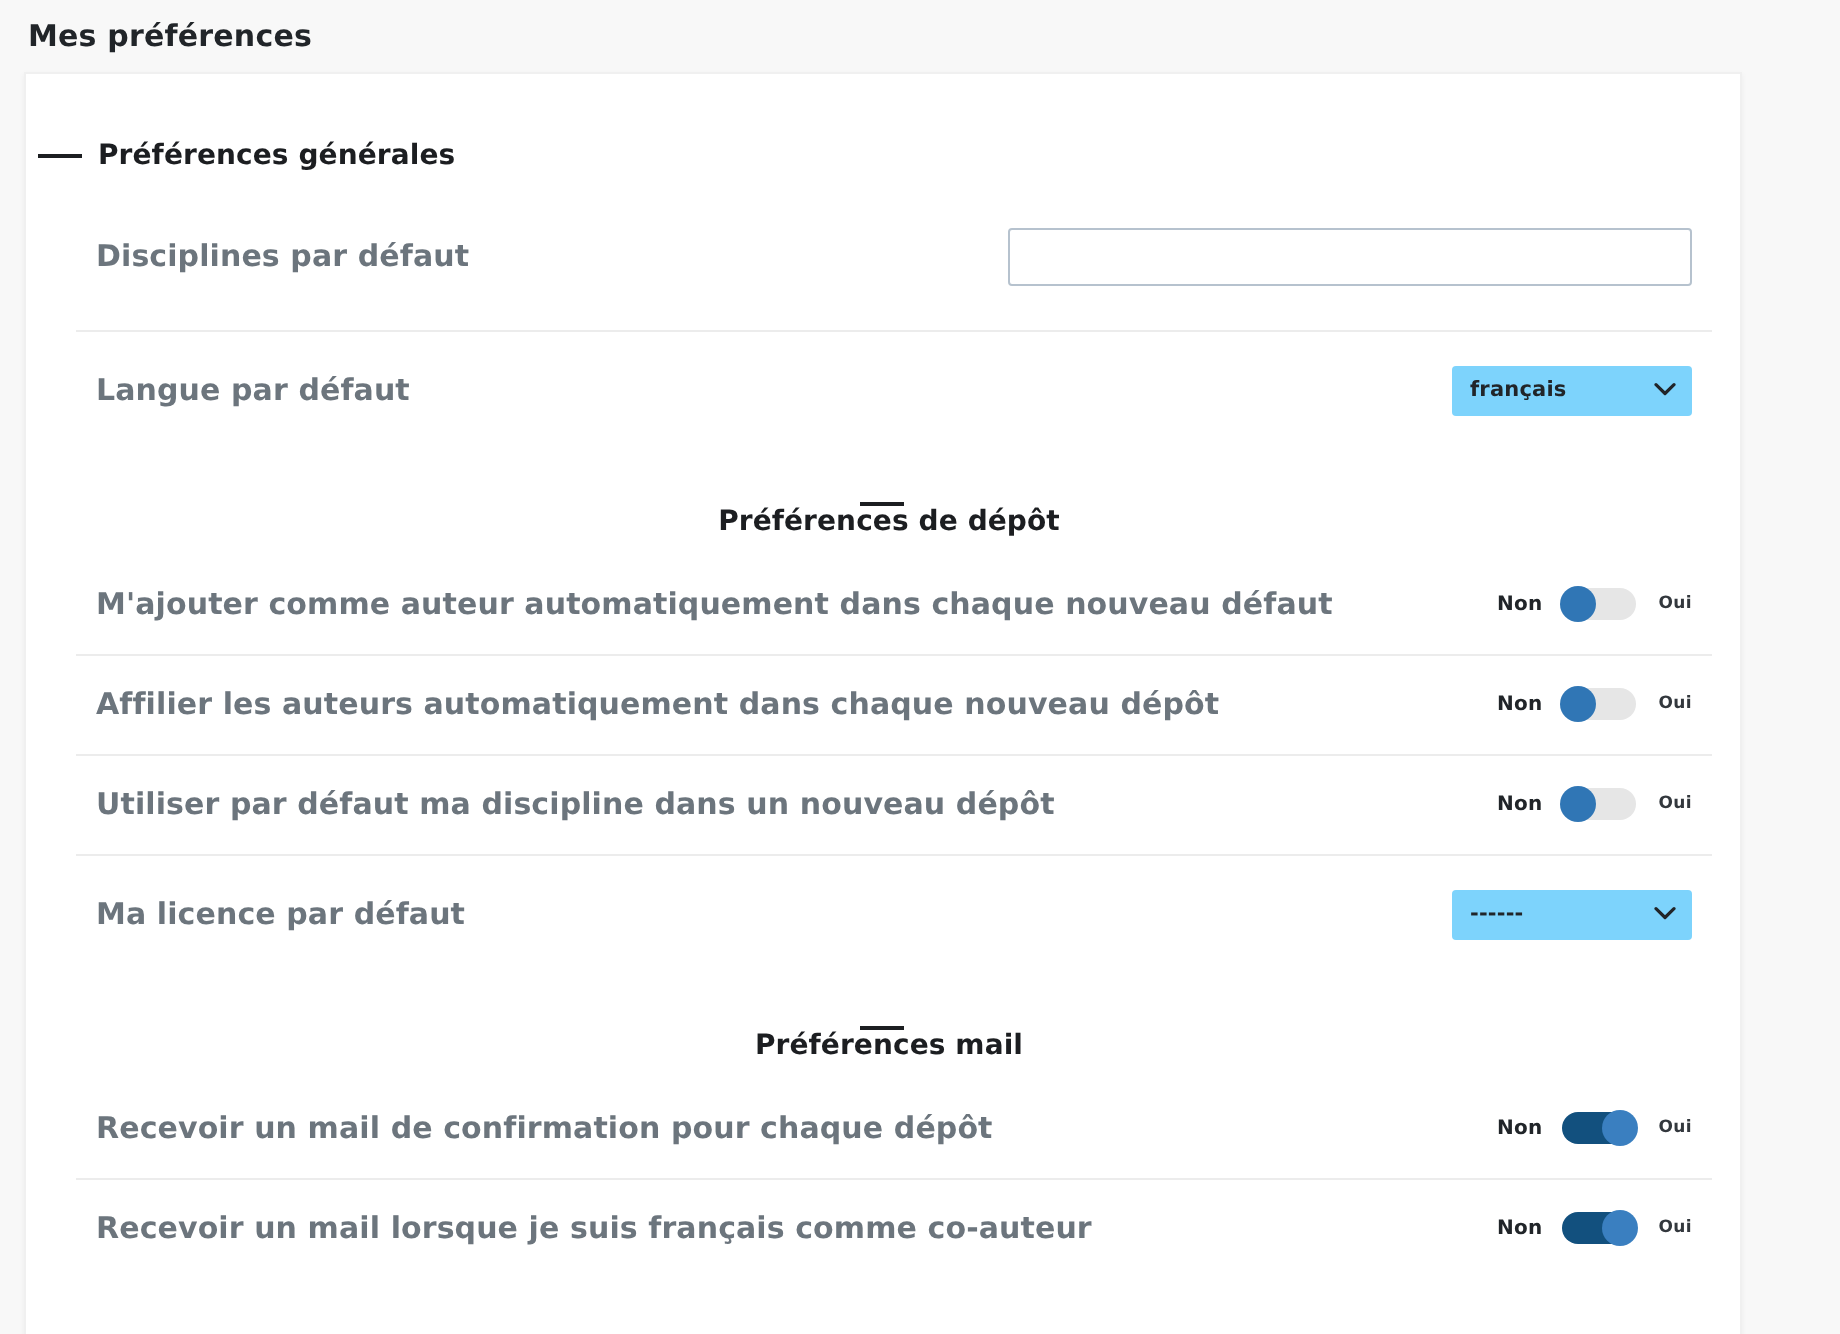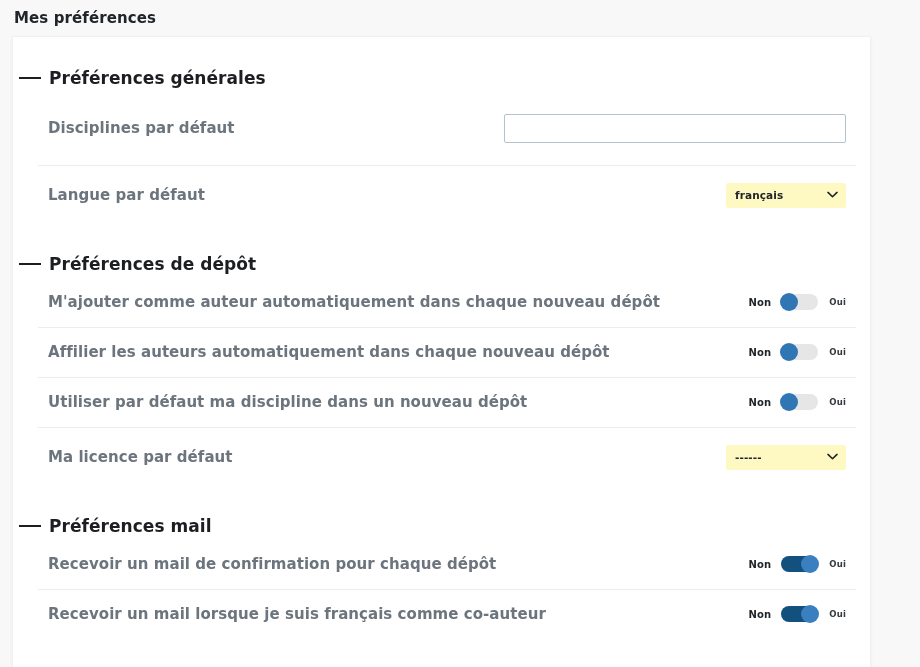--- a/index.html
+++ b/index.html
@@ -37,32 +37,32 @@
   }
 
   
   .section-head {
     display: flex;
     align-items: center;
     padding-left: 6px;
     height: 26px;
   }
   .section-head.first { margin-top: 28px; }
-  .section-head.later { margin-top: 26px; }
+  .section-head.later { margin-top: 26px; flex-direction: column; }
 
   .section-dash {
     display: inline-block;
     width: 22px;
     height: 2px;
     background: #1c1e21;
     margin-right: 8px;
     flex: 0 0 auto;
   }
   .section-title {
-    font-size: 17px;
+    font-size: 14px;
     font-weight: bold;
     color: #1c1e21;
     letter-spacing: 0.05px;
   }
 
   
   .pref-row {
     display: flex;
     align-items: center;
     justify-content: space-between;
@@ -116,21 +116,21 @@
 
   
   .select-wrap {
     position: relative;
     width: 120px;
     height: 25px;
   }
   .select-box {
     width: 100%;
     height: 100%;
-    background: #fef9c3;
+    background: #7dd3fc;
     border: none;
     border-radius: 2px;
     font-family: inherit;
     font-size: 10.5px;
     font-weight: bold;
     color: #212529;
     padding: 0 22px 0 9px;
     display: flex;
     align-items: center;
     cursor: pointer;
@@ -228,21 +228,21 @@
       </span>
     </span>
   </div>
 
   <div class="section-head later">
     <span class="section-dash"></span>
     <span class="section-title">Préférences de dépôt</span>
   </div>
 
   <div class="pref-row">
-    <span class="pref-label">M'ajouter comme auteur automatiquement dans chaque nouveau dépôt</span>
+    <span class="pref-label">M'ajouter comme auteur automatiquement dans chaque nouveau défaut</span>
     <span class="pref-control">
       <span class="toggle-group">
         <span class="toggle-label-no">Non</span>
         <span class="toggle">
             <span class="knob"></span>
           </span>
         <span class="toggle-label-yes">Oui</span>
       </span>
     </span>
   </div>

